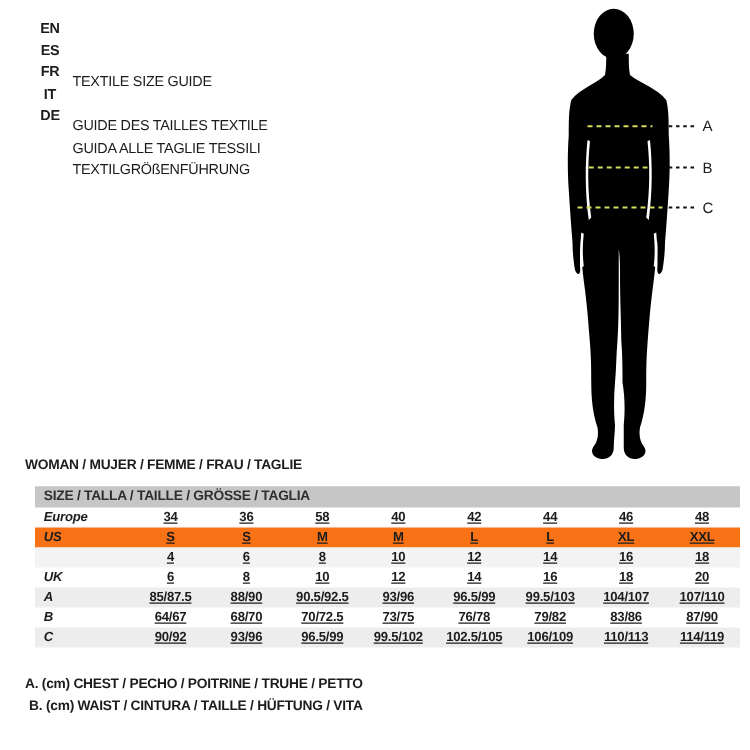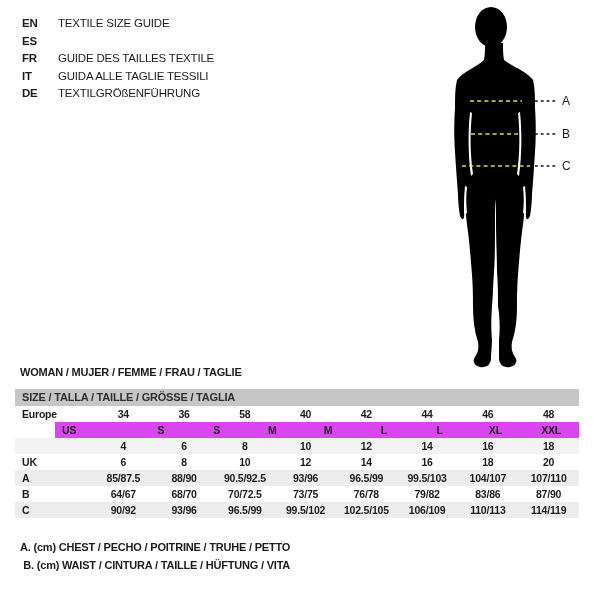--- a/index.html
+++ b/index.html
@@ -6,44 +6,44 @@
   body{
     width:600px;height:600px;position:relative;overflow:hidden;
     background:#ffffff;
     font-family:"Liberation Sans","DejaVu Sans",sans-serif;
     color:#1c1c1c;
     -webkit-font-smoothing:antialiased;
   }
   
   .lang-list{position:absolute;left:22px;top:15px;}
   .lang-row{display:flex;height:17.5px;line-height:17.5px;}
-  .lang-code{width:36px;font-size:11.5px;font-weight:700;letter-spacing:-0.2px;}
-  .lang-label{font-size:11.5px;font-weight:400;letter-spacing:-0.2px;white-space:nowrap;}
+  .lang-code{width:36px;font-size:11.5px;font-weight:700;letter-spacing:-0.2px;text-align:center;}
+  .lang-label{font-size:11.5px;font-weight:400;letter-spacing:-0.2px;white-space:nowrap;margin-top:43px;}
   
   .figure{position:absolute;left:430px;top:0;width:170px;height:370px;}
   .figure svg{position:absolute;left:0;top:0;}
   .measure-label{position:absolute;left:132px;width:20px;height:14px;
     font-size:12px;font-weight:500;line-height:14px;}
   .measure-label.a{top:94px;}
   .measure-label.b{top:127px;}
   .measure-label.c{top:159px;}
   
   .woman-heading{position:absolute;left:20px;top:366px;
     font-size:11px;font-weight:700;letter-spacing:-0.2px;}
-  .size-table{position:absolute;left:15px;top:389px;width:564px;}
+  .size-table{position:absolute;left:28px;top:389px;width:564px;}
   .thead{height:17px;line-height:17px;background:#c6c6c6;color:#2e2e2e;
     font-size:11px;font-weight:700;letter-spacing:-0.2px;padding-left:7px;
     box-sizing:border-box;}
   .trow{display:flex;height:16px;line-height:16px;font-size:10.5px;font-weight:700;
     letter-spacing:-0.2px;}
-  .trow.shade-a{background:#d946ef;margin-left:40px;}
+  .trow.shade-a{background:#f97316;}
   .trow.shade-b{background:#f3f3f3;}
   .trow.shade-c{background:#ededed;}
-  .tlabel{width:78px;padding-left:7px;box-sizing:border-box;text-align:left;}
-  .tcell{flex:1;text-align:center;}
+  .tlabel{width:78px;padding-left:7px;box-sizing:border-box;text-align:left;font-style:italic;}
+  .tcell{flex:1;text-align:center;text-decoration:underline;}
   
   .legend{position:absolute;left:20px;top:539px;}
   .legend-line{height:17.5px;line-height:17.5px;font-size:11px;font-weight:700;
     letter-spacing:-0.2px;white-space:nowrap;text-align:right;}
 </style>
 </head>
 <body>
 
 <div class="lang-list">
   <div class="lang-row">

